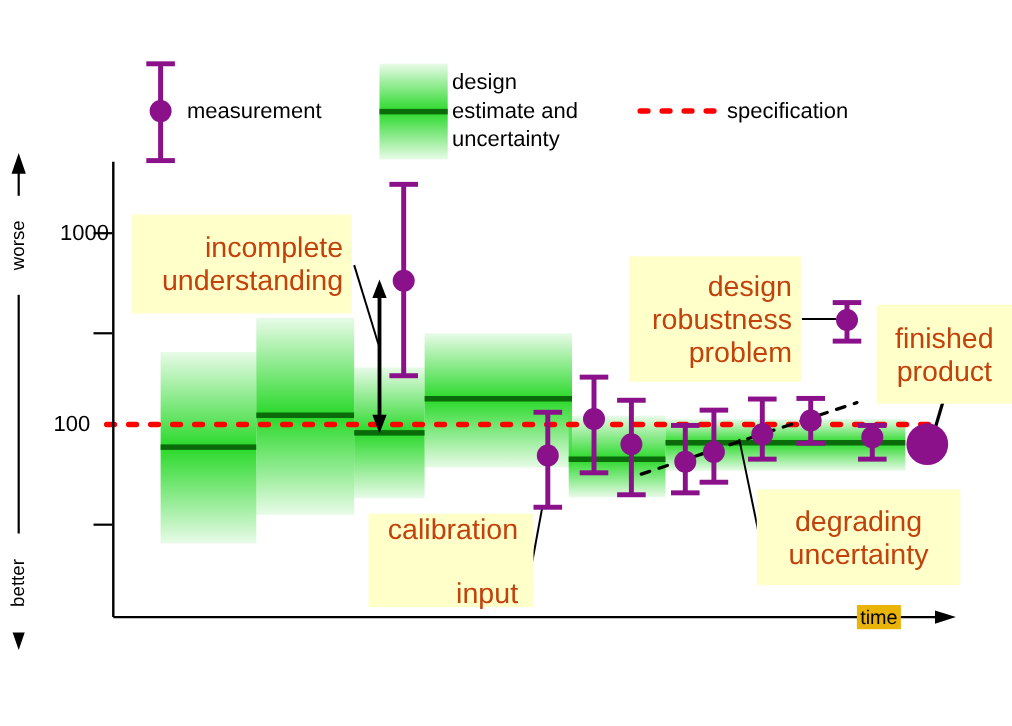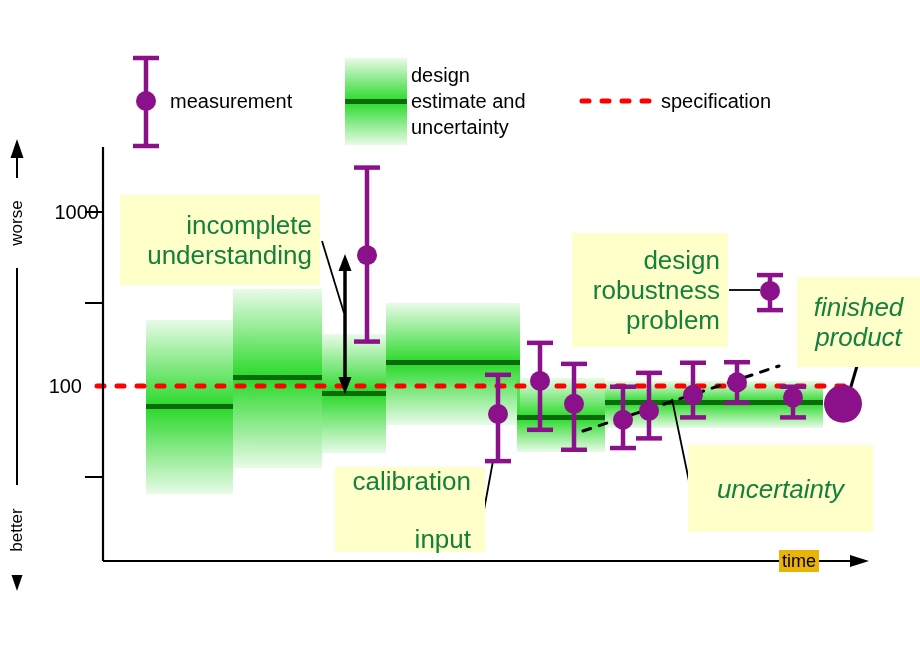--- a/index.html
+++ b/index.html
@@ -11,27 +11,27 @@
   #design-layer{z-index:1;}
   #plot-svg{z-index:2;}
   #text-layer{z-index:3;}
   .design-box{position:absolute;}
   .design-line{position:absolute;left:0;width:100%;height:5px;}
   .legend-design-box{
     position:absolute;left:345px;top:58px;width:62px;height:87px;
     background:linear-gradient(180deg, rgba(30,215,30,0.10) 0%, rgba(30,215,30,0.95) 50%, rgba(30,215,30,0.10) 100%);
   }
   .note{
-    position:absolute;background:#FFFFCA;color:#15803d;
+    position:absolute;background:#FFFFCA;color:#c2410c;
     font-size:26px;line-height:30px;
     display:flex;flex-direction:column;justify-content:center;
     box-sizing:border-box;
   }
   .note.right{align-items:flex-end;}
-  .note.center{align-items:center;font-style:italic;}
+  .note.center{align-items:center;}
   .legend-text{position:absolute;color:#000;font-size:20px;white-space:nowrap;}
   .ytick{position:absolute;width:60px;text-align:right;font-size:20px;color:#000;height:24px;line-height:24px;}
   .rotlabel{
     position:absolute;width:90px;height:22px;line-height:22px;text-align:center;
     font-size:17px;color:#000;background:#fff;transform:rotate(-90deg);
   }
   .xlabel{
     position:absolute;font-size:18px;color:#000;background:#eab308;
     padding:0 3px;height:22px;line-height:22px;
   }
@@ -181,20 +181,21 @@
     <div class="note right" style="left:572px;top:233px;width:156px;height:114px;padding-right:8px;">
       <span>design</span>
       <span>robustness</span>
       <span>problem</span>
     </div>
     <div class="note center" style="left:797px;top:277px;width:123px;height:90px;">
       <span>finished</span>
       <span>product</span>
     </div>
     <div class="note center" style="left:688px;top:445px;width:185px;height:87px;">
+      <span>degrading</span>
       <span>uncertainty</span>
     </div>
 
     <div id="ytick-labels">
         <div class="ytick" style="left: 22px; top: 200px; margin-left: 17px;">1000</div>
         <div class="ytick" style="left: 22px; top: 374px;">100</div>
       </div>
   </div>
 </div>
 

